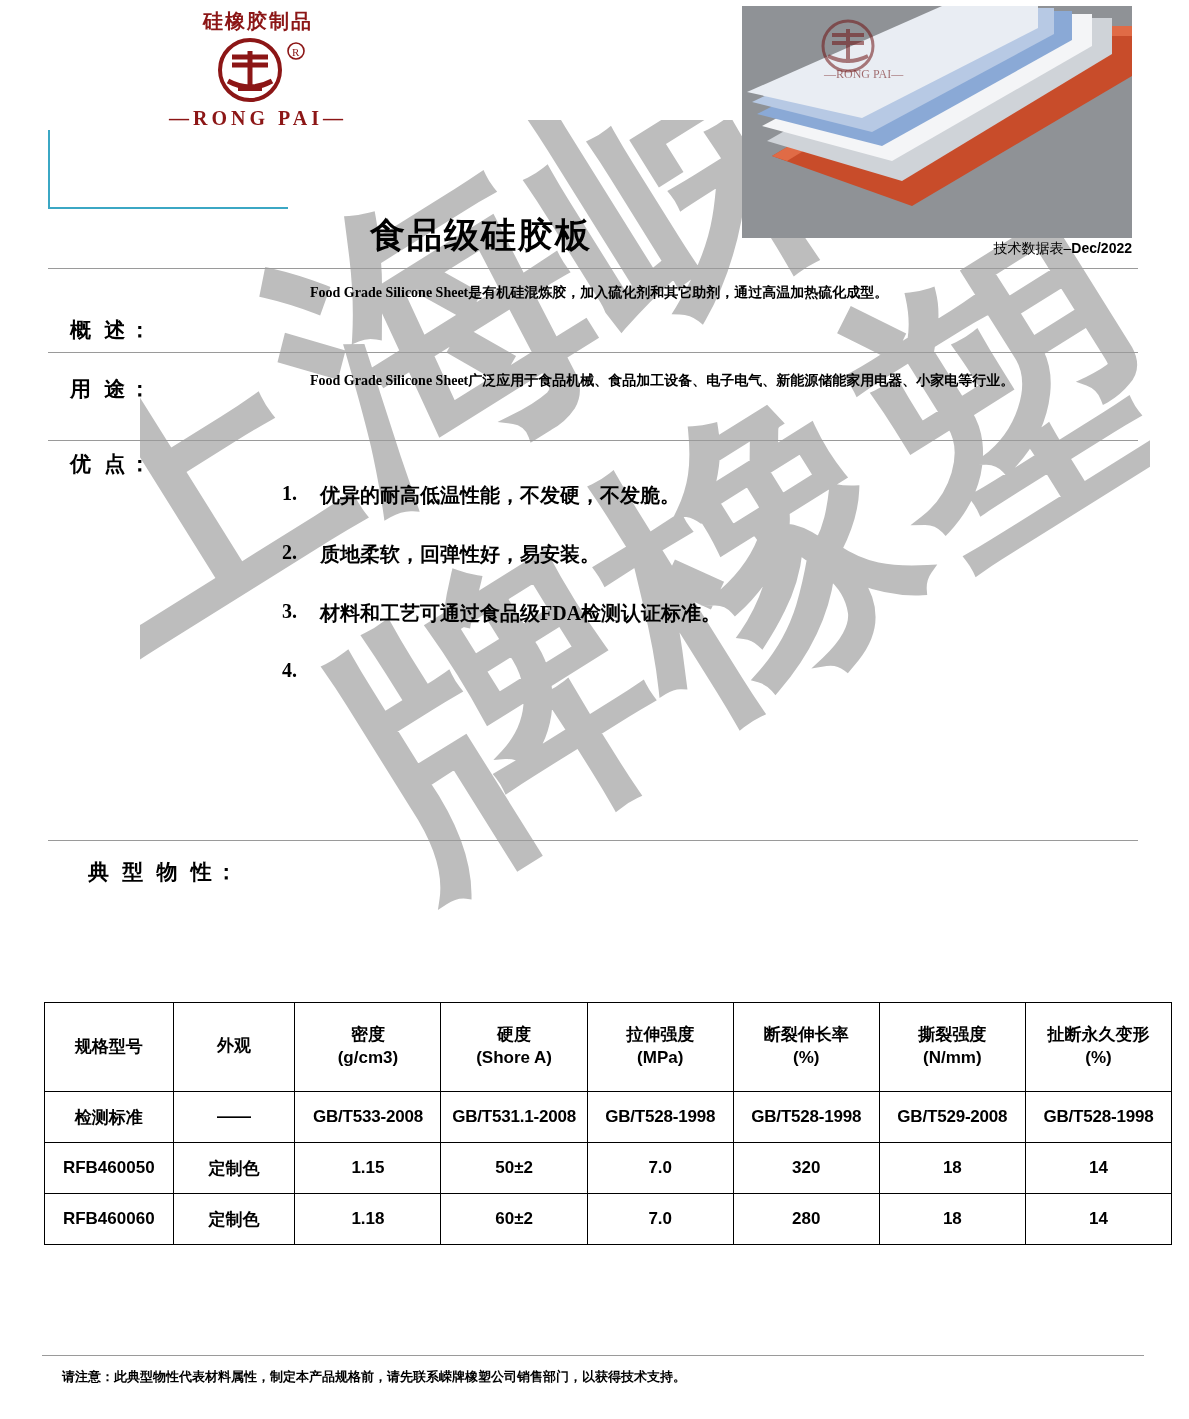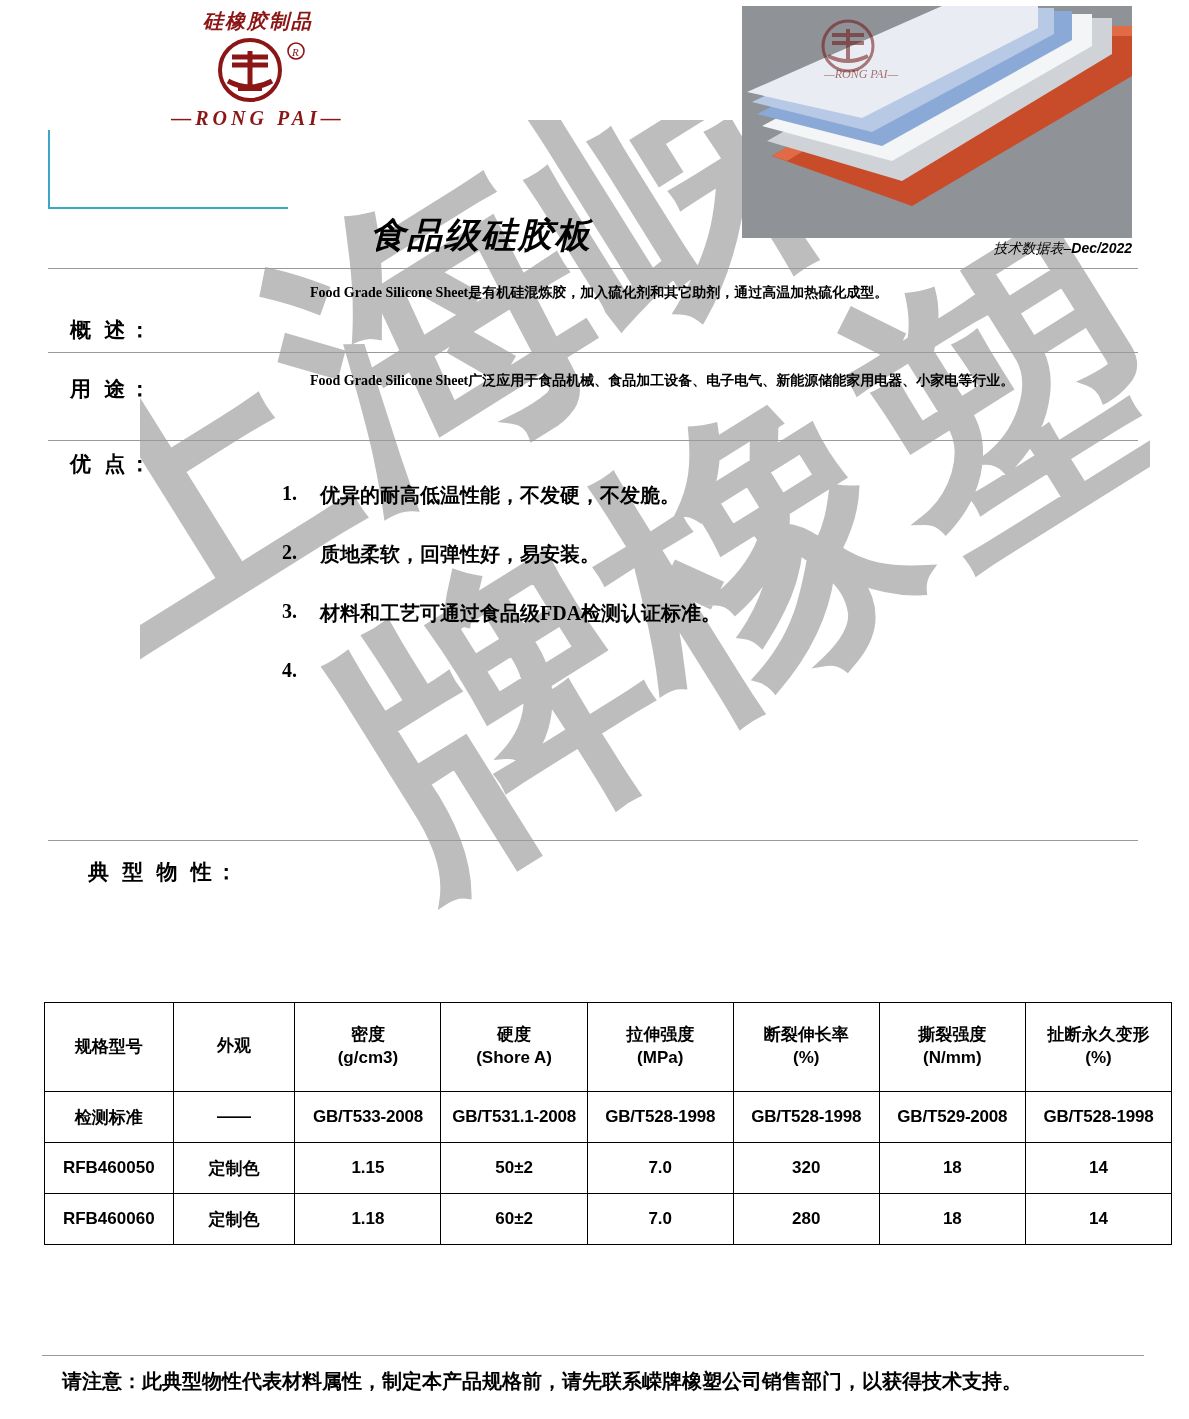--- a/index.html
+++ b/index.html
@@ -34,21 +34,20 @@
     z-index: 1;
   }
   .watermark svg { width: 100%; height: 100%; }
 
   .content { position: relative; z-index: 3; }
 
   
   .header {
     position: relative;
     height: 255px;
-    font-style: italic;
   }
   .brand-block {
     position: absolute;
     left: 48px;
     top: 8px;
     width: 420px;
     text-align: center;
   }
   .brand-cn {
     font-family: "Liberation Serif", serif;
@@ -214,21 +213,21 @@
     top: 1355px;
     width: 1102px;
     height: 1px;
     background: #9a9a9a;
   }
   .footer-note {
     position: absolute;
     left: 62px;
     top: 1368px;
     font-family: "Liberation Serif", serif;
-    font-size: 20px;
+    font-size: 13px;
     font-weight: bold;
   }
 </style>
 </head>
 <body>
 
 <div class="page">
 
   <div class="watermark">
     <svg viewBox="0 0 1010 1180" xmlns="http://www.w3.org/2000/svg">

